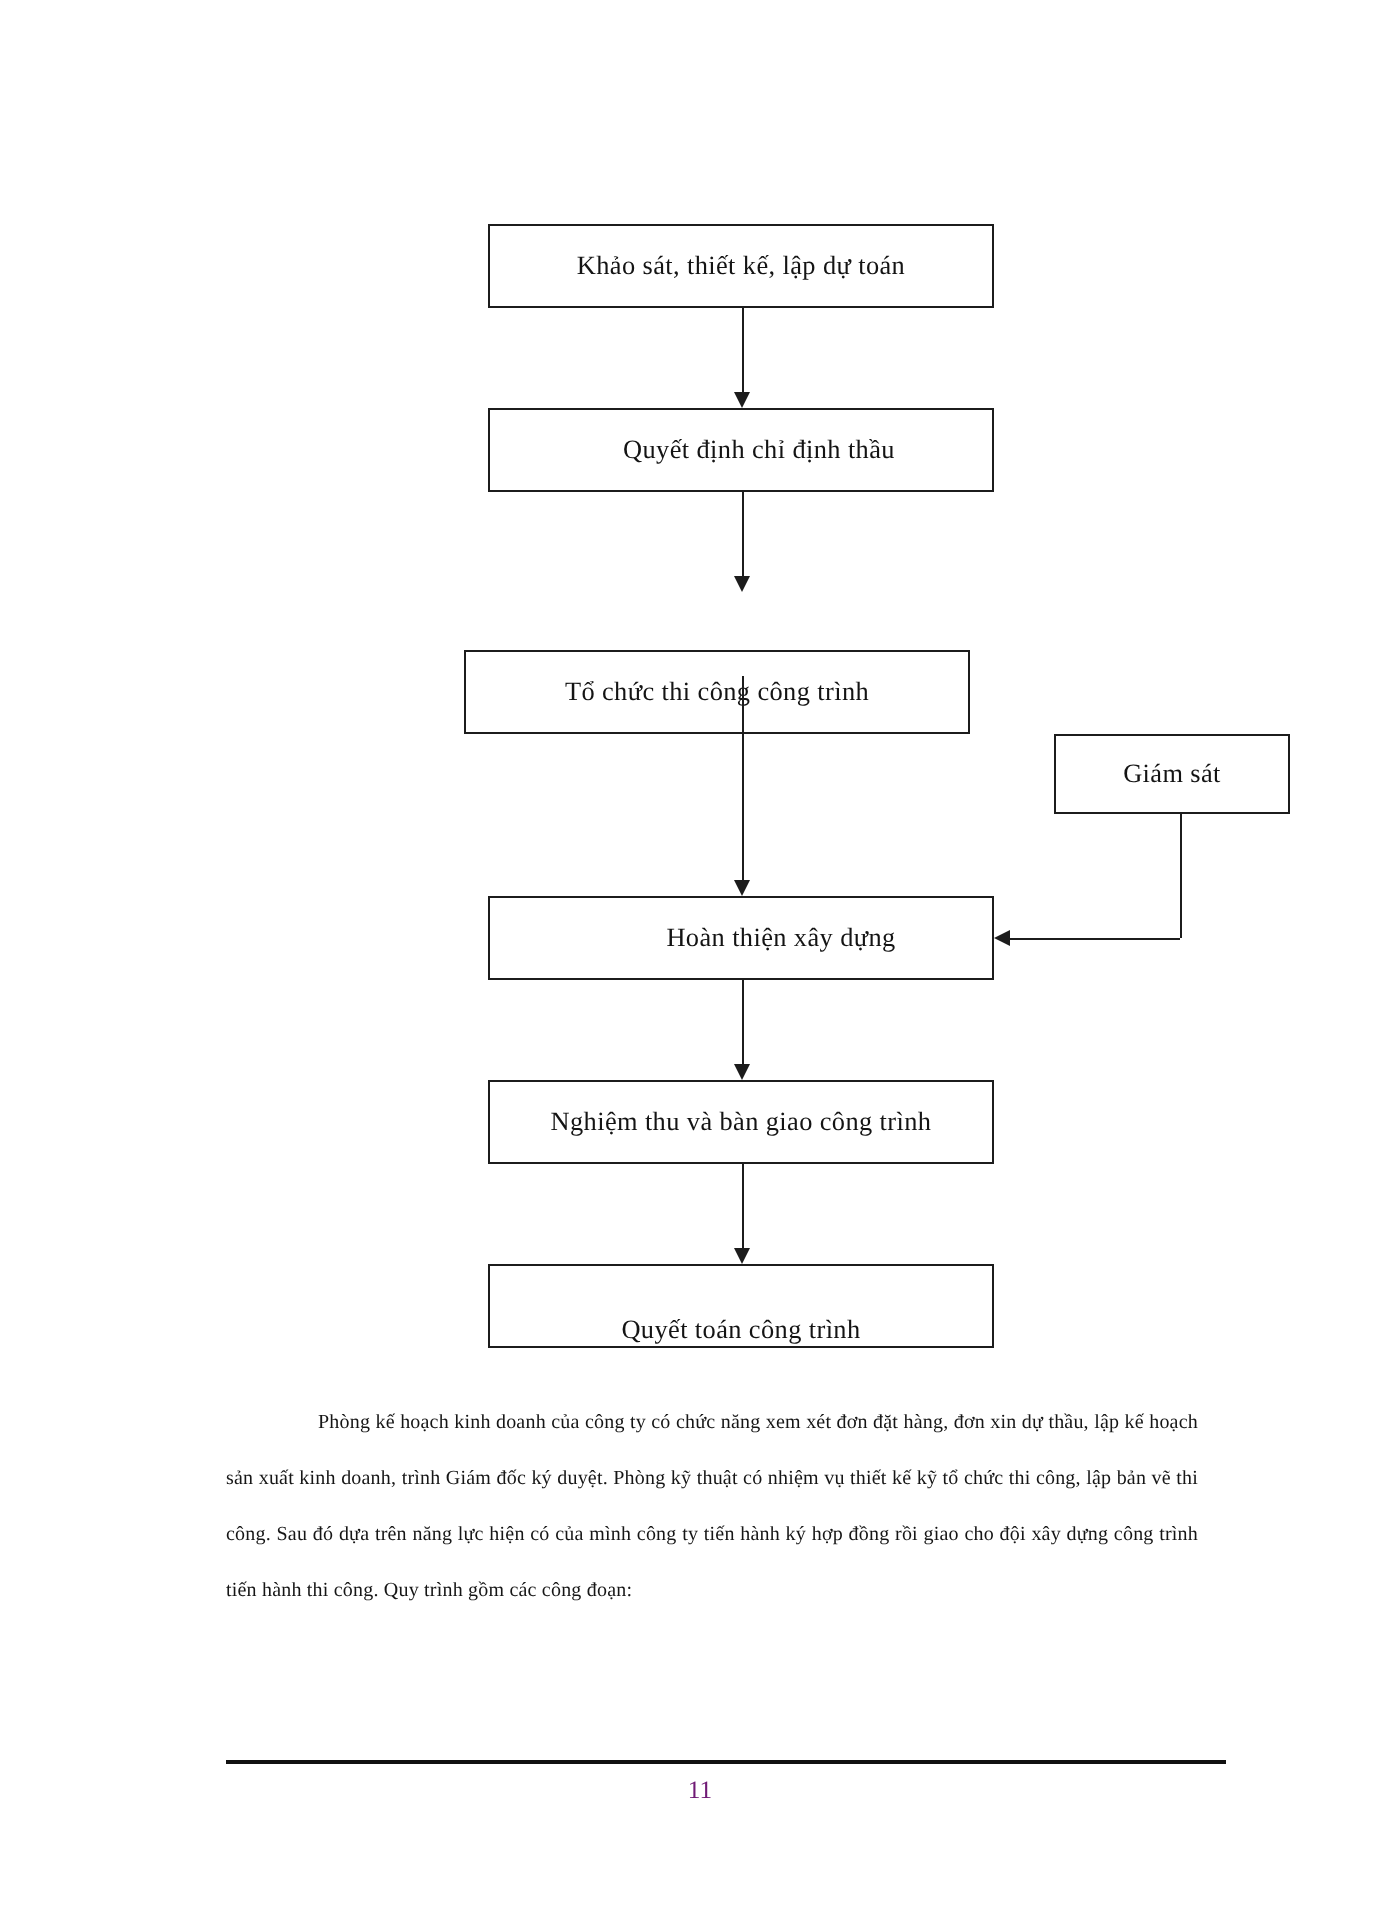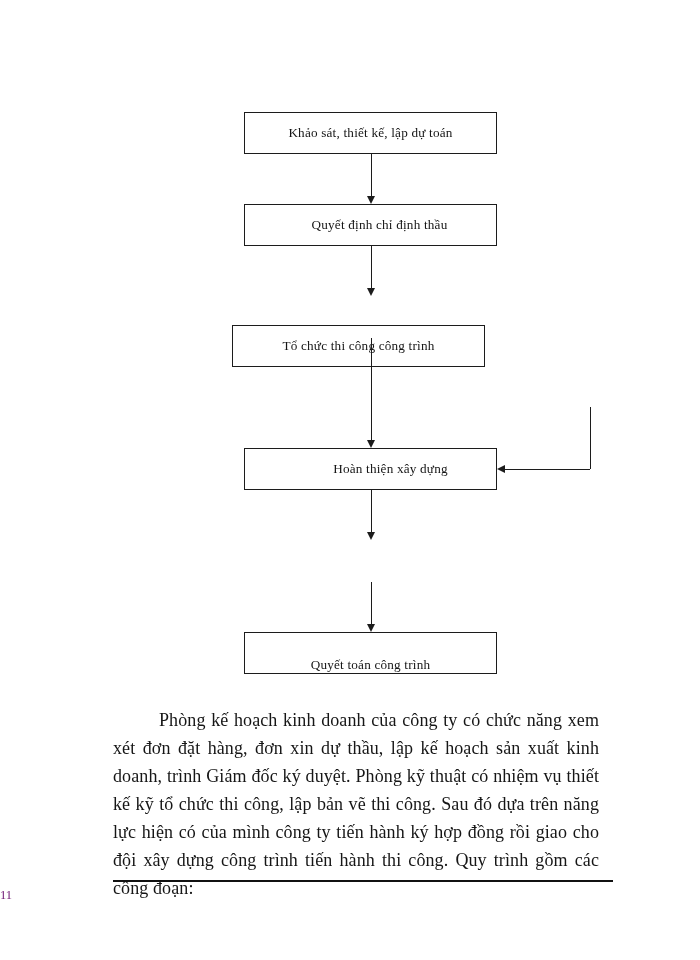--- a/index.html
+++ b/index.html
@@ -113,21 +113,21 @@
   #conn-sup-v  { left: 589.5px; top: 407px; height: 62px; }
   #conn-sup-h  { left: 505px; top: 468.5px; width: 85px; }
   #conn-sup-head { left: 497px; top: 464.5px; }
 
   
   .body-text {
     position: absolute;
     left: 113px;
     top: 688px;
     width: 486px;
-    font-size: 18px;
+    font-size: 10px;
     line-height: 28px;
     text-align: justify;
     text-indent: 46px;
     color: #161616;
     letter-spacing: 0.1px;
   }
 
   
   .footer {
     position: absolute;
@@ -141,20 +141,21 @@
     top: 0;
     width: 500px;
     height: 1.6px;
     background: #111111;
   }
   .footer-page-number {
     position: absolute;
     left: 0;
     top: 8px;
     width: 700px;
+    text-align: center;
     font-size: 12.6px;
     color: #701a75;
   }
 </style>
 </head>
 <body>
 
 <div class="page">
 
   <div class="flowchart">
@@ -170,30 +171,36 @@
     </div>
     <div class="vline" id="conn2-line"></div>
     <div class="arrow-down" id="conn2-head"></div>
 
     <div class="node" id="node-organize">
       <span class="node-label">Tổ chức thi công công trình</span>
     </div>
     <div class="vline" id="conn3-line"></div>
     <div class="arrow-down" id="conn3-head"></div>
 
+    <div class="node" id="node-supervise">
+      <span class="node-label">Giám sát</span>
+    </div>
     <div class="vline" id="conn-sup-v"></div>
     <div class="hline" id="conn-sup-h"></div>
     <div class="arrow-left" id="conn-sup-head"></div>
 
     <div class="node" id="node-finish">
       <span class="node-label">Hoàn thiện xây dựng</span>
     </div>
     <div class="vline" id="conn4-line"></div>
     <div class="arrow-down" id="conn4-head"></div>
 
+    <div class="node" id="node-handover">
+      <span class="node-label">Nghiệm thu và bàn giao công trình</span>
+    </div>
     <div class="vline" id="conn5-line"></div>
     <div class="arrow-down" id="conn5-head"></div>
 
     <div class="node" id="node-settle">
       <span class="node-label">Quyết toán công trình</span>
     </div>
 
   </div>
 
   <p class="body-text">Phòng kế hoạch kinh doanh của công ty có chức năng xem xét đơn đặt hàng, đơn xin dự thầu, lập kế hoạch sản xuất kinh doanh, trình Giám đốc ký duyệt. Phòng kỹ thuật có nhiệm vụ thiết kế kỹ tổ chức thi công, lập bản vẽ thi công. Sau đó dựa trên năng lực hiện có của mình công ty tiến hành ký hợp đồng rồi giao cho đội xây dựng công trình tiến hành thi công. Quy trình gồm các công đoạn:</p>

